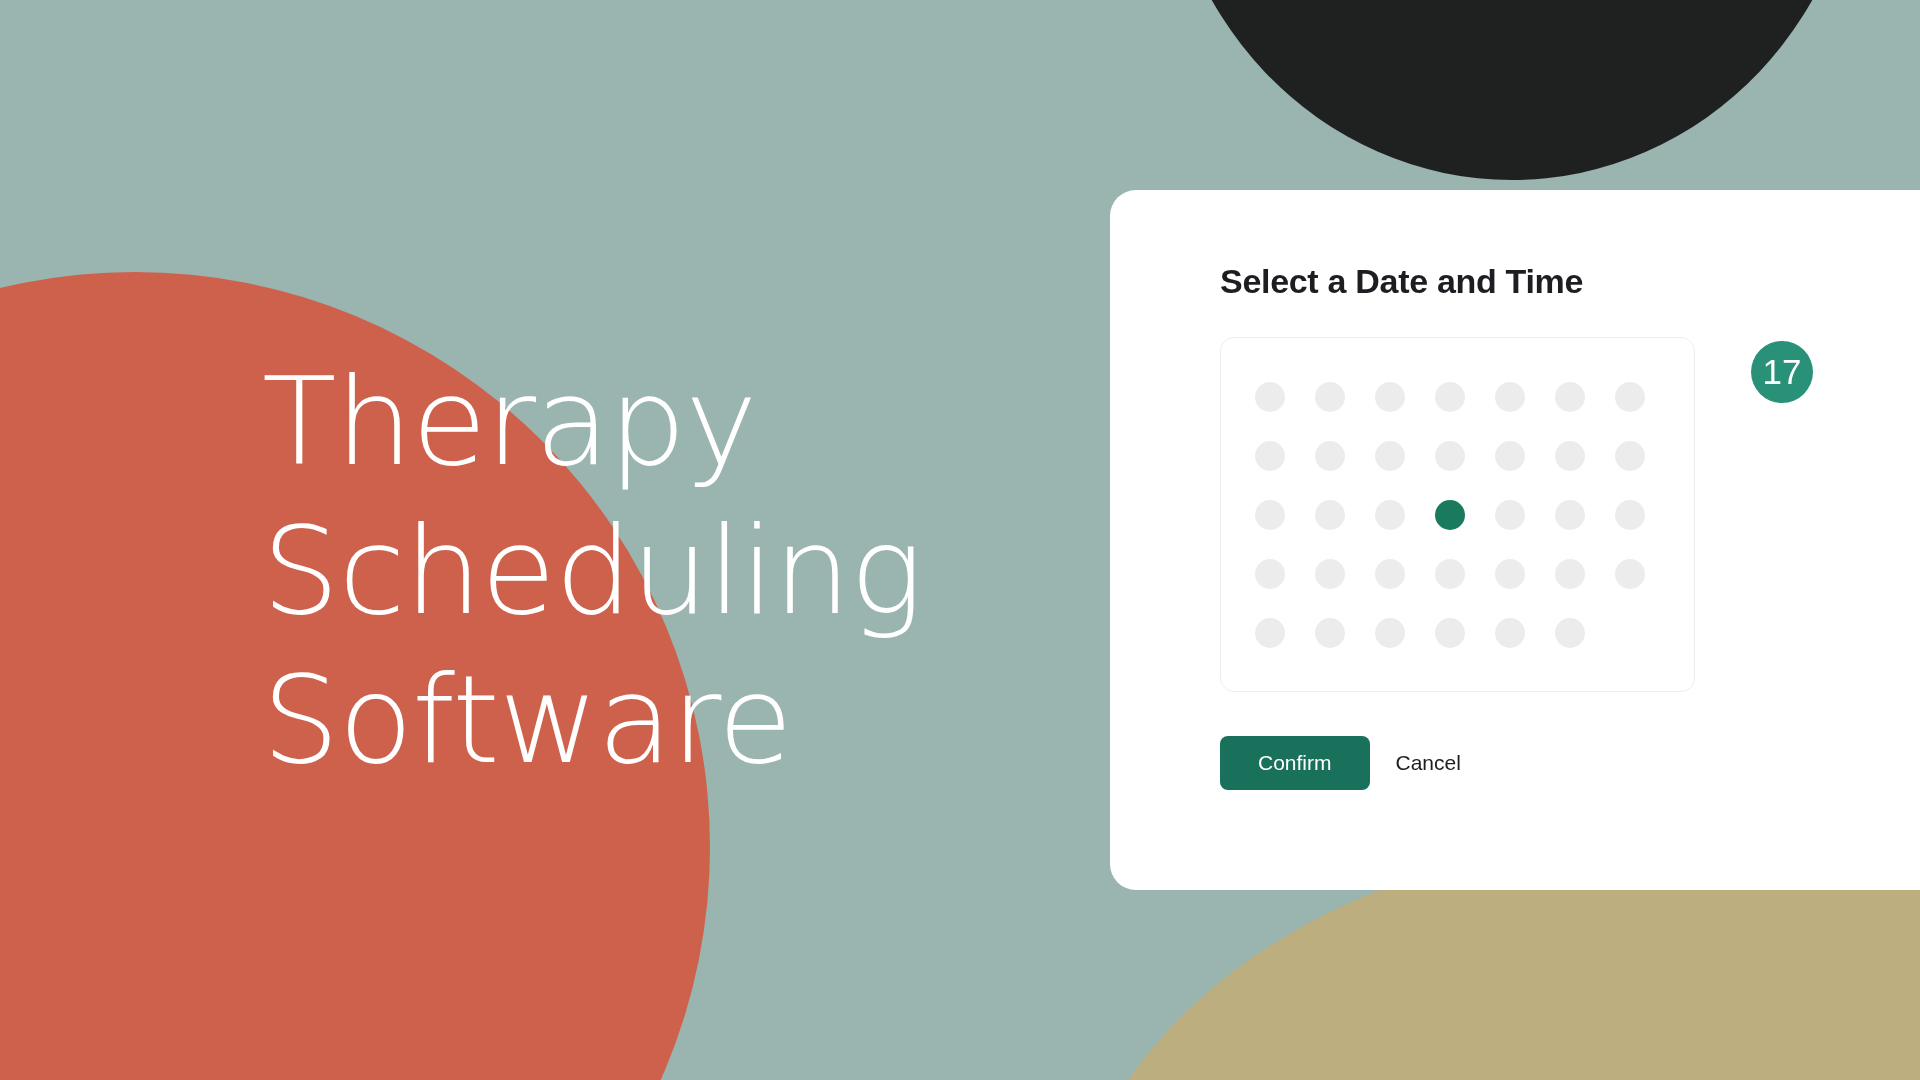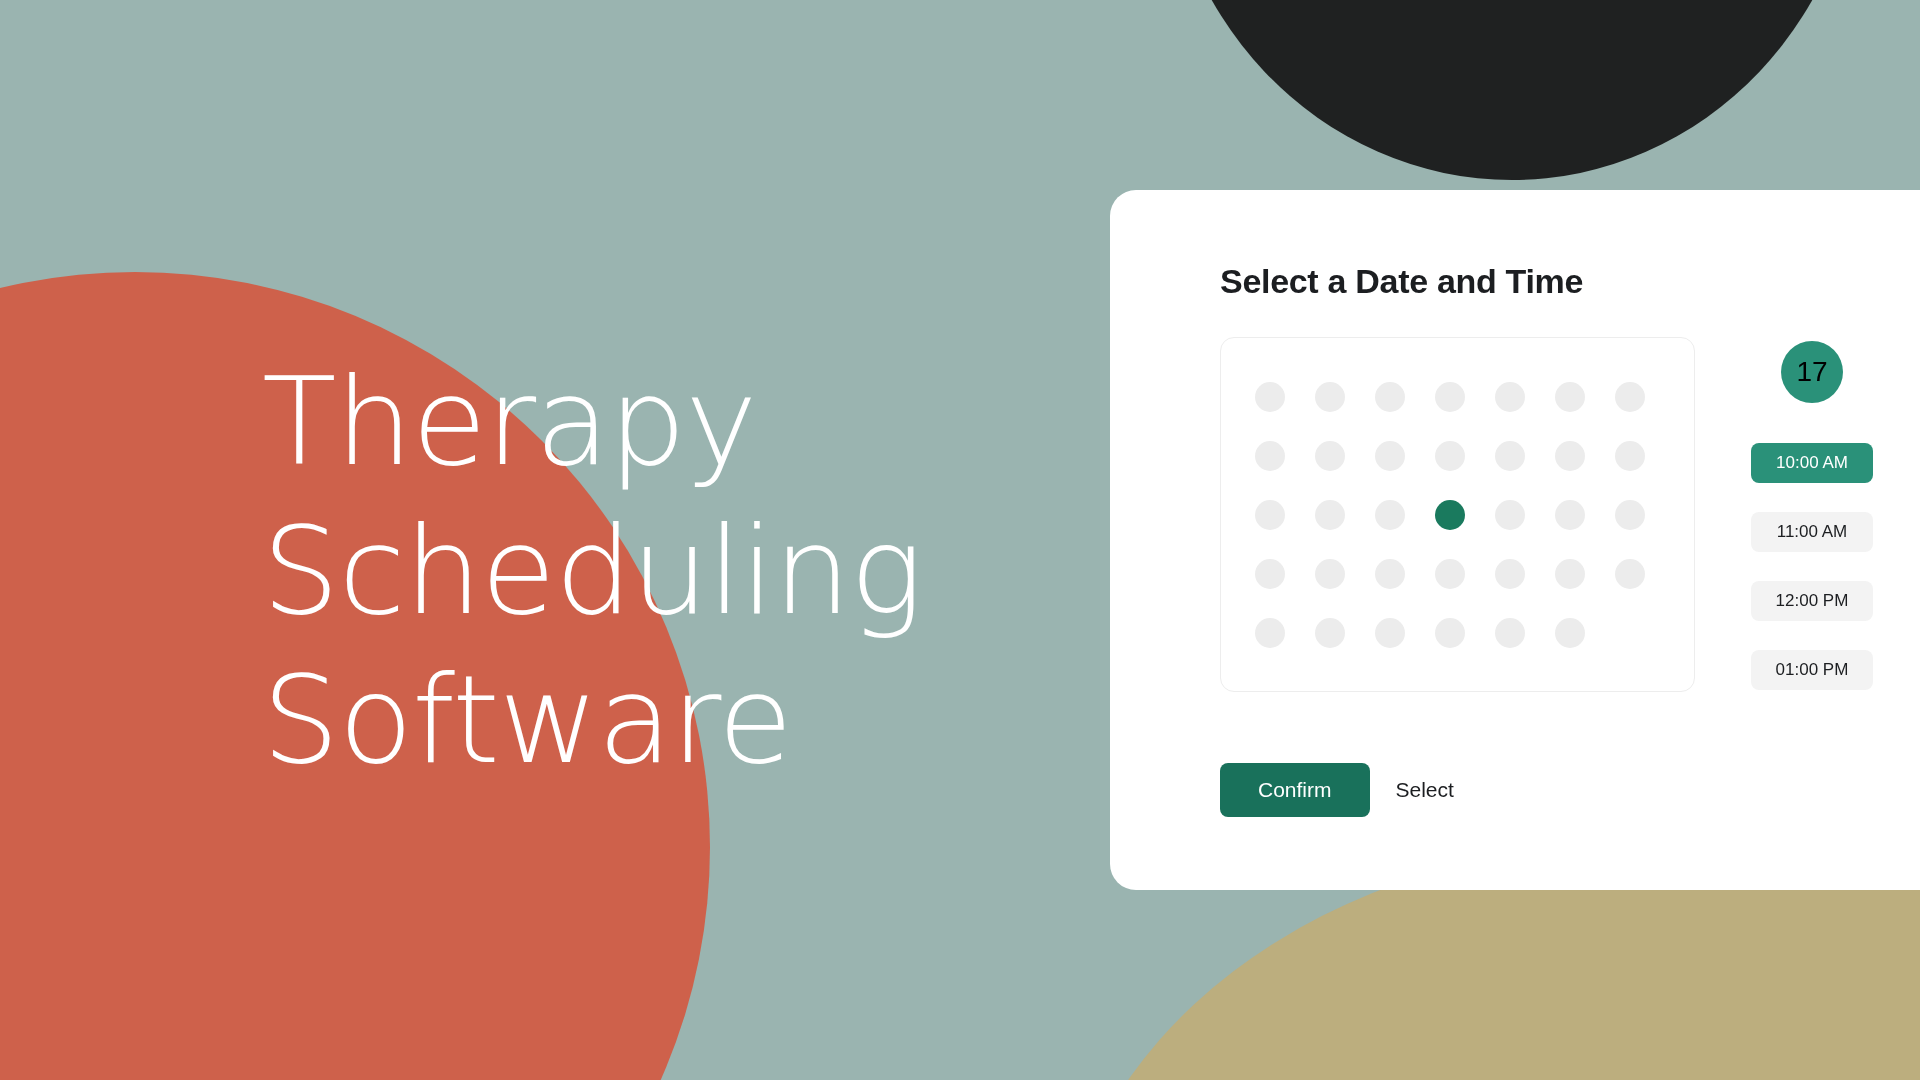--- a/index.html
+++ b/index.html
@@ -143,22 +143,22 @@
     flex-direction: column;
     align-items: center;
     padding-top: 4px;
   }
 
   .date-badge {
     width: 62px;
     height: 62px;
     border-radius: 50%;
     background: #2A9179;
-    color: #000000;
-    font-size: 28px;
+    color: #ffffff;
+    font-size: 35px;
     display: flex;
     align-items: center;
     justify-content: center;
     margin-bottom: 40px;
     text-align: right;
   }
 
   .slot {
     width: 122px;
     height: 40px;
@@ -269,27 +269,21 @@
           <div class="cal-dot"></div>
           <div class="cal-dot"></div>
           <div class="cal-dot"></div>
           <div class="cal-dot"></div>
           <div class="cal-dot"></div>
         </div>
       </div>
 
     <div class="side">
       <div class="date-badge">17</div>
-      <div id="slot-list">
-          <div class="slot active">10:00 AM</div>
-          <div class="slot">11:00 AM</div>
-          <div class="slot">12:00 PM</div>
-          <div class="slot">01:00 PM</div>
-        </div>
     </div>
 
   </div>
 
   <div class="actions">
     <button class="btn-confirm">Confirm</button>
-    <button class="btn-cancel">Select</button>
+    <button class="btn-cancel">Cancel</button>
   </div>
 </div>
 
 </body></html>

